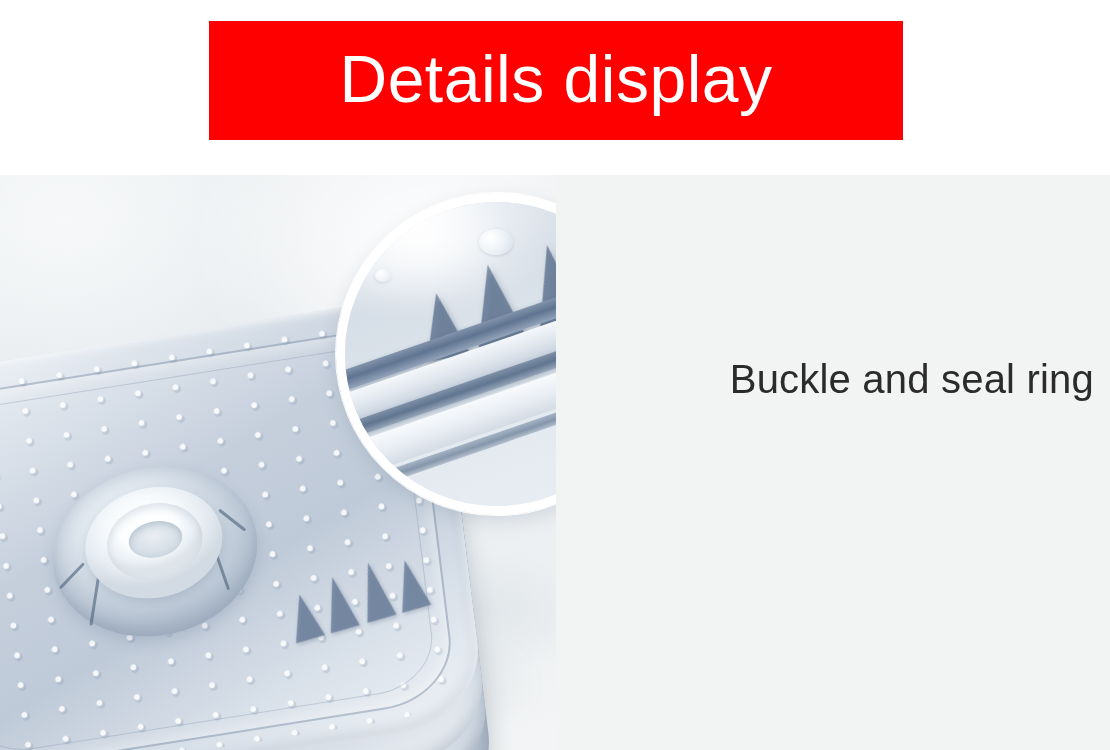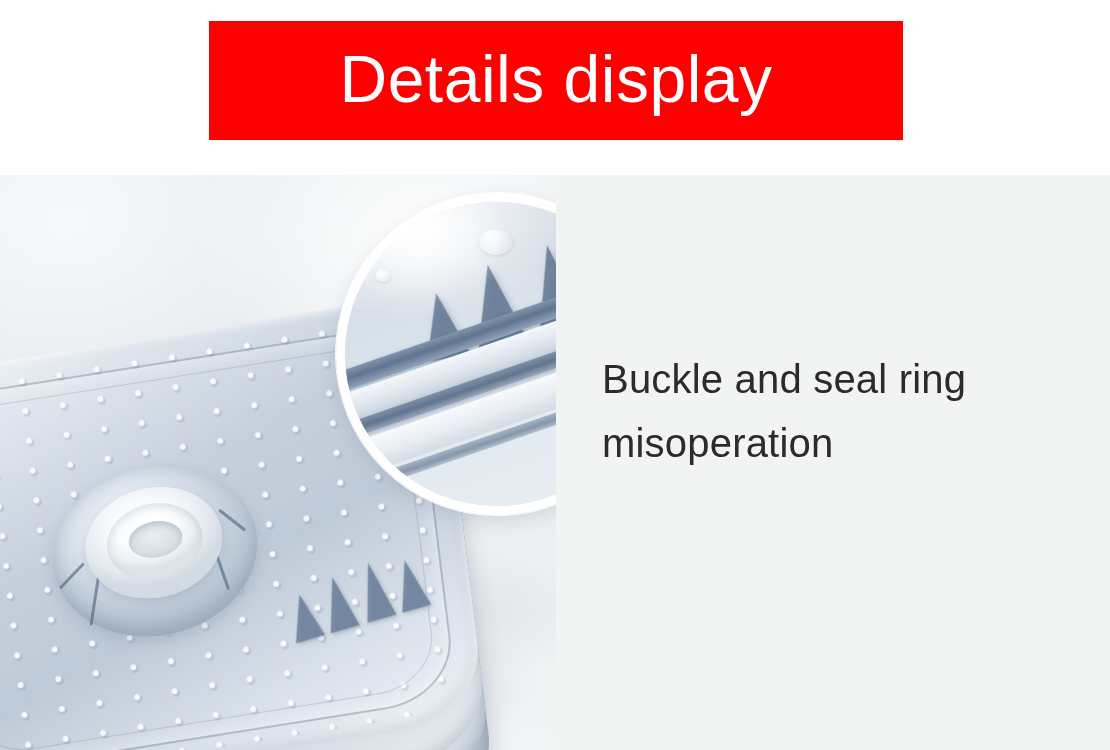--- a/index.html
+++ b/index.html
@@ -371,20 +371,21 @@
     position: absolute;
     left: 46px;
     top: 172px;
     width: 492px;
     color: #2b2b2b;
     font-family: "Liberation Sans", sans-serif;
     font-size: 40px;
     line-height: 64px;
     font-weight: 400;
     letter-spacing: 0.2px;
+    text-align: right;
   }
   .caption-line {
     display: block;
     white-space: nowrap;
   }
 </style>
 </head>
 <body>
 
 <div class="banner-row">
@@ -450,17 +451,16 @@
           <div class="cal-highlight"></div>
         </div>
       </div>
 
     </div>
   </div>
 
   <div class="text-pane">
     <div class="caption">
       <span class="caption-line">Buckle and seal ring</span>
-      <span class="caption-line">misoperation</span>
     </div>
   </div>
 
 </div>
 
 </body></html>

